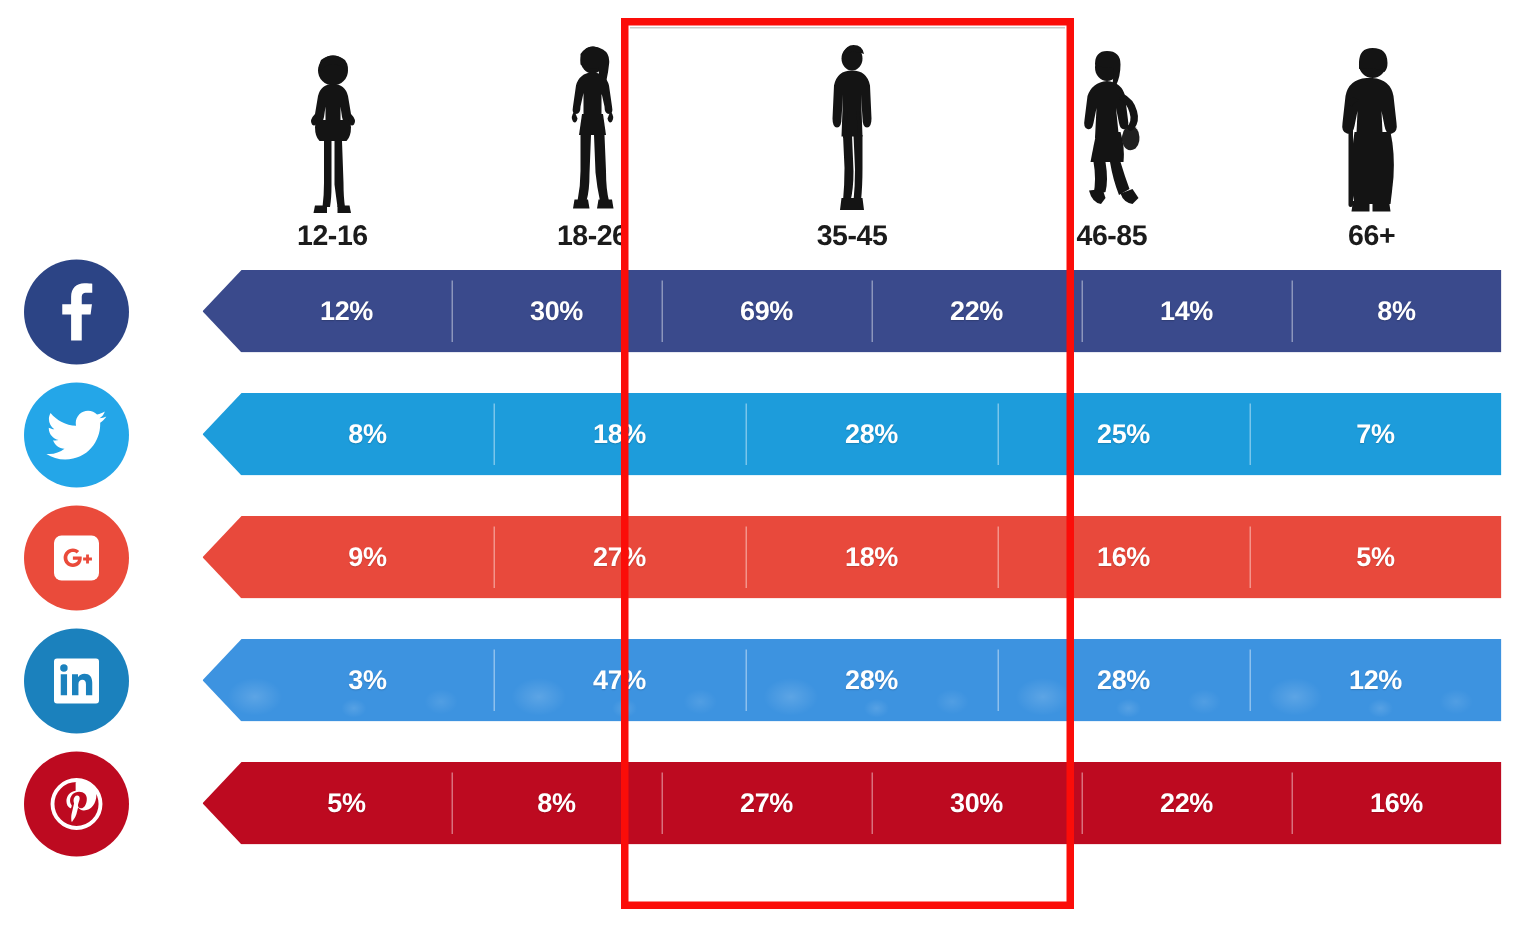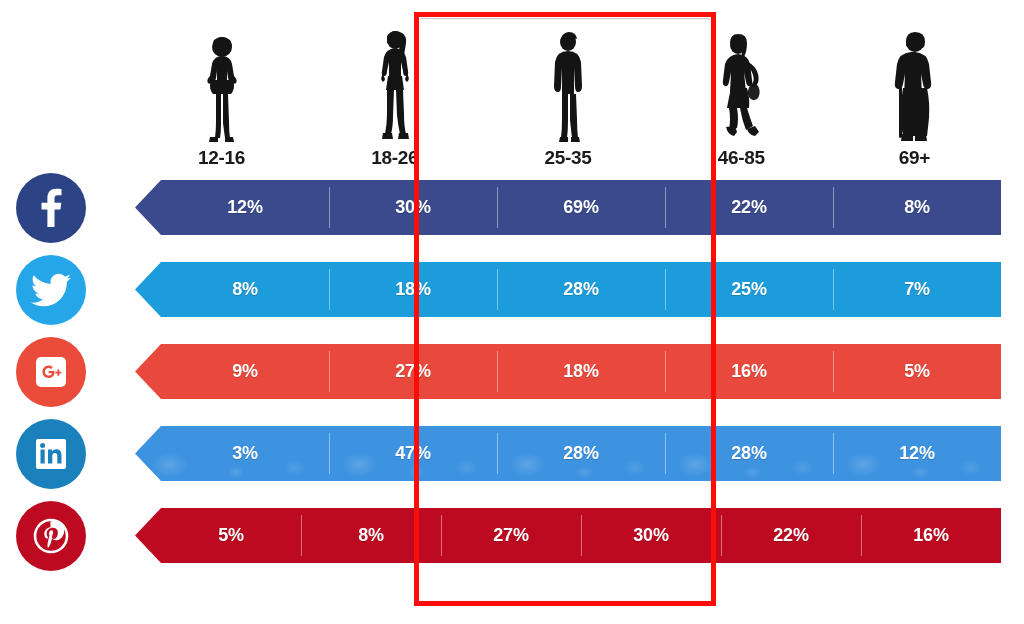--- a/index.html
+++ b/index.html
@@ -185,37 +185,39 @@
             <path d="M17 60 l7 0 l-1 26 q0 11 -2 18 l-6 0 q2 -10 2 -20z"></path>
             <path d="M26 60 l7 0 l1 24 q0 12 2 20 l-6 0 q-2 -9 -3 -19z"></path>
             <path d="M13 103 l9 0 l1 6 l-11 0z"></path>
             <path d="M29 103 l9 0 l1 6 l-11 0z"></path>
           </g>
         </svg>
       </div>
       <div class="age-label">18-26</div>
     </div>
 
-    <div class="age-col">
-      <div class="silhouette">
-        <svg width="46" height="110" viewBox="0 0 46 110" aria-hidden="true">
-          <g fill="#141414">
-            <ellipse cx="23" cy="10" rx="8" ry="9"></ellipse>
-            <path d="M16 7 q2 -7 8 -7 q7 0 8 7 q-8 -3 -16 0z"></path>
-            <path d="M23 19 q11 0 13 11 l1 24 q0 6 -4 6 q-3 0 -3 -6 l-1 -18 l0 26 l-12 0 l0 -26 l-1 18 q0 6 -3 6 q-4 0 -4 -6 l1 -24 q2 -11 13 -11z"></path>
-            <path d="M17 62 l6 0 l0 27 q0 10 -1 17 l-6 0 q1 -9 1 -19z"></path>
-            <path d="M25 62 l6 0 l1 25 q0 11 1 19 l-6 0 q-1 -8 -2 -18z"></path>
-            <path d="M15 105 l8 0 l0 5 l-9 0z"></path>
-            <path d="M26 105 l8 0 l1 5 l-9 0z"></path>
-          </g>
-        </svg>
-      </div>
-      <div class="age-label">25-35</div>
-    </div>
-
+
+    <div class="age-col">
+      <div class="silhouette">
+        <svg width="42" height="112" viewBox="0 0 42 112" aria-hidden="true">
+          <g fill="#141414">
+            <ellipse cx="21" cy="9" rx="7" ry="8"></ellipse>
+            <path d="M15 6 q2 -6 7 -6 q6 0 7 6 q-7 -3 -14 0z"></path>
+            <path d="M21 17 q10 0 12 10 l1 22 q0 6 -3 6 q-3 0 -3 -6 l-1 -16 l1 28 l-14 0 l1 -28 l-1 16 q0 6 -3 6 q-3 0 -3 -6 l1 -22 q2 -10 12 -10z"></path>
+            <path d="M16 44 l2 0 l-1 18 l-2 0z"></path>
+            <path d="M24 44 l2 0 l1 18 l-2 0z"></path>
+            <path d="M15 60 l6 0 l1 24 q0 12 -2 20 l-5 0 q1 -11 1 -22z"></path>
+            <path d="M22 60 l6 0 l0 22 q0 12 -1 22 l-5 0 q1 -10 1 -21z"></path>
+            <path d="M14 102 l7 0 l0 8 l-8 0z"></path>
+            <path d="M21 102 l7 0 l1 8 l-8 0z"></path>
+          </g>
+        </svg>
+      </div>
+      <div class="age-label">35-45</div>
+    </div>
 
     <div class="age-col">
       <div class="silhouette">
         <svg width="54" height="108" viewBox="0 0 54 108" aria-hidden="true">
           <g fill="#141414">
             <ellipse cx="24" cy="11" rx="8" ry="9"></ellipse>
             <path d="M16 9 q0 -9 8 -9 q9 0 9 9 q0 8 -3 14 q-2 4 -3 1 q2 -7 1 -13 q-6 1 -12 -2z"></path>
             <path d="M24 20 q10 1 12 10 l2 16 q1 5 -2 6 q-3 1 -4 -4 l-2 -10 l2 20 l-16 0 l1 -20 l-2 10 q-1 5 -4 4 q-3 -1 -2 -6 l2 -16 q3 -9 13 -10z"></path>
             <path d="M34 28 q8 4 10 12 q2 7 -2 12 q-3 3 -5 -1 q4 -4 2 -10 q-2 -7 -7 -9z"></path>
             <path d="M37 50 q6 -1 8 4 q2 7 -2 11 q-5 3 -8 -2 q-3 -6 2 -13z" opacity="0.95"></path>
@@ -238,38 +240,39 @@
             <path d="M19 10 q0 -10 9 -10 q10 0 10 10 q0 4 -2 6 q-8 -4 -17 -2z"></path>
             <path d="M28 20 q12 1 14 12 l2 18 q1 6 -3 7 q-4 1 -5 -5 l-2 -10 l1 22 l-18 0 l1 -22 l-2 10 q-1 6 -5 5 q-4 -1 -3 -7 l2 -18 q2 -11 14 -12z"></path>
             <path d="M16 56 l24 0 q3 14 2 30 q-1 10 -2 18 l-24 0 q-2 -9 -2 -20 q0 -16 2 -28z"></path>
             <path d="M15 102 l11 0 l0 7 l-12 0z"></path>
             <path d="M28 102 l11 0 l1 7 l-12 0z"></path>
             <rect x="12" y="38" width="3" height="68" rx="1.4"></rect>
             <path d="M11 36 q4 -5 8 -1 q-3 1 -5 4z"></path>
           </g>
         </svg>
       </div>
-      <div class="age-label">69+</div>
+      <div class="age-label">66+</div>
     </div>
 
   </div>
 
   <div class="rows">
 
     <div class="row">
       <div class="brand-icon" style="background:#2c4485">
         <svg width="70" height="70" viewBox="0 0 70 70" aria-hidden="true">
           <path fill="#ffffff" d="M38.5 54V36.6h5.9l.9-6.8h-6.8v-4.3c0-2 .5-3.3 3.4-3.3h3.6v-6.1c-.6-.1-2.8-.3-5.3-.3-5.2 0-8.8 3.2-8.8 9v5h-5.9v6.8h5.9V54z"></path>
         </svg>
       </div>
       <div class="bar" style="background:#3a4a8c">
         <div class="cell">12%</div>
         <div class="cell">30%</div>
         <div class="cell">69%</div>
         <div class="cell">22%</div>
+        <div class="cell">14%</div>
         <div class="cell">8%</div>
       </div>
     </div>
 
     <div class="row">
       <div class="brand-icon" style="background:#24a6e8">
         <svg width="70" height="70" viewBox="0 0 70 70" aria-hidden="true">
           <path fill="#ffffff" d="M55 22.6c-1.5.7-3.1 1.1-4.7 1.3 1.7-1 3-2.6 3.6-4.5-1.6.9-3.3 1.6-5.2 2-1.5-1.6-3.6-2.6-6-2.6-4.5 0-8.2 3.7-8.2 8.2 0 .6.1 1.3.2 1.9-6.8-.3-12.9-3.6-17-8.6-.7 1.2-1.1 2.6-1.1 4.1 0 2.8 1.4 5.3 3.6 6.8-1.3 0-2.6-.4-3.7-1v.1c0 4 2.8 7.3 6.6 8-.7.2-1.4.3-2.2.3-.5 0-1 0-1.5-.1 1 3.2 4 5.6 7.6 5.7-2.8 2.2-6.3 3.5-10.1 3.5-.7 0-1.3 0-2-.1 3.6 2.3 7.9 3.7 12.6 3.7 15.1 0 23.3-12.5 23.3-23.3v-1.1c1.6-1.2 3-2.6 4.2-4.3z"></path>
         </svg>
       </div>

